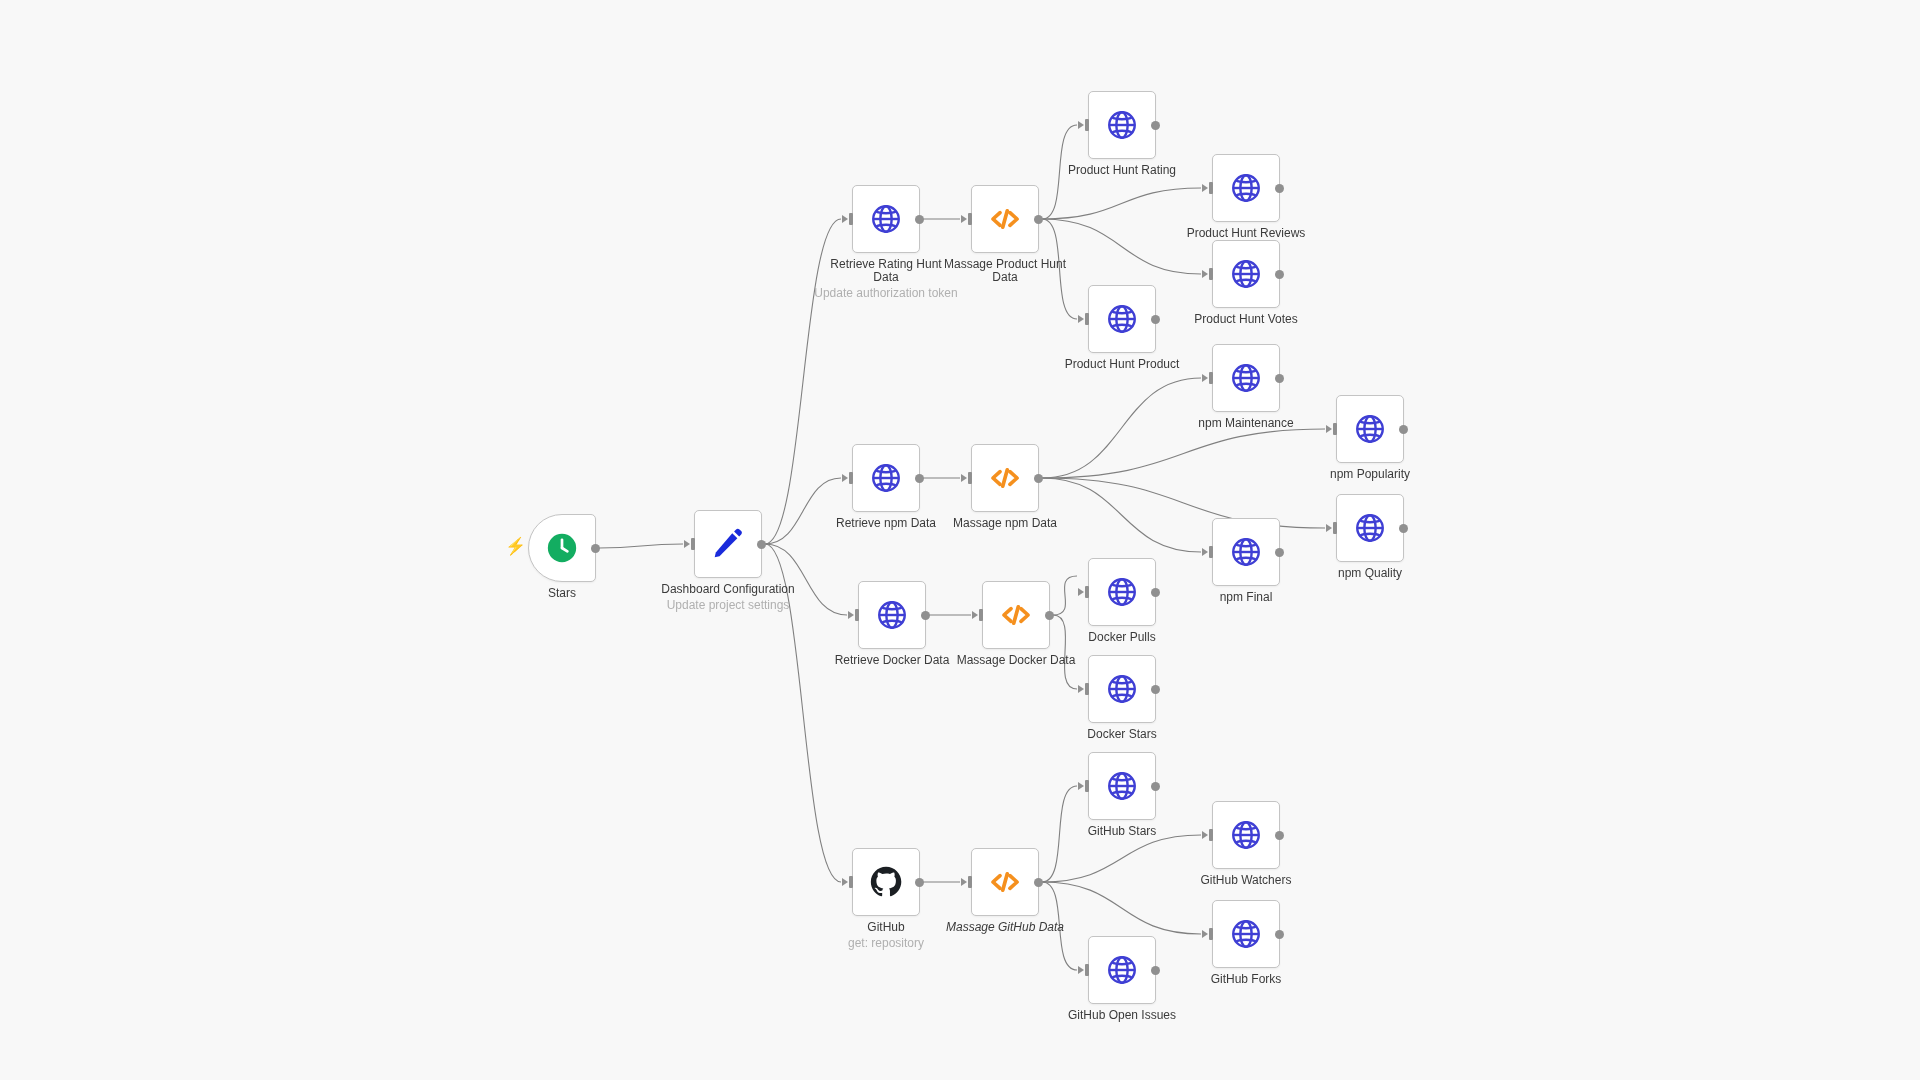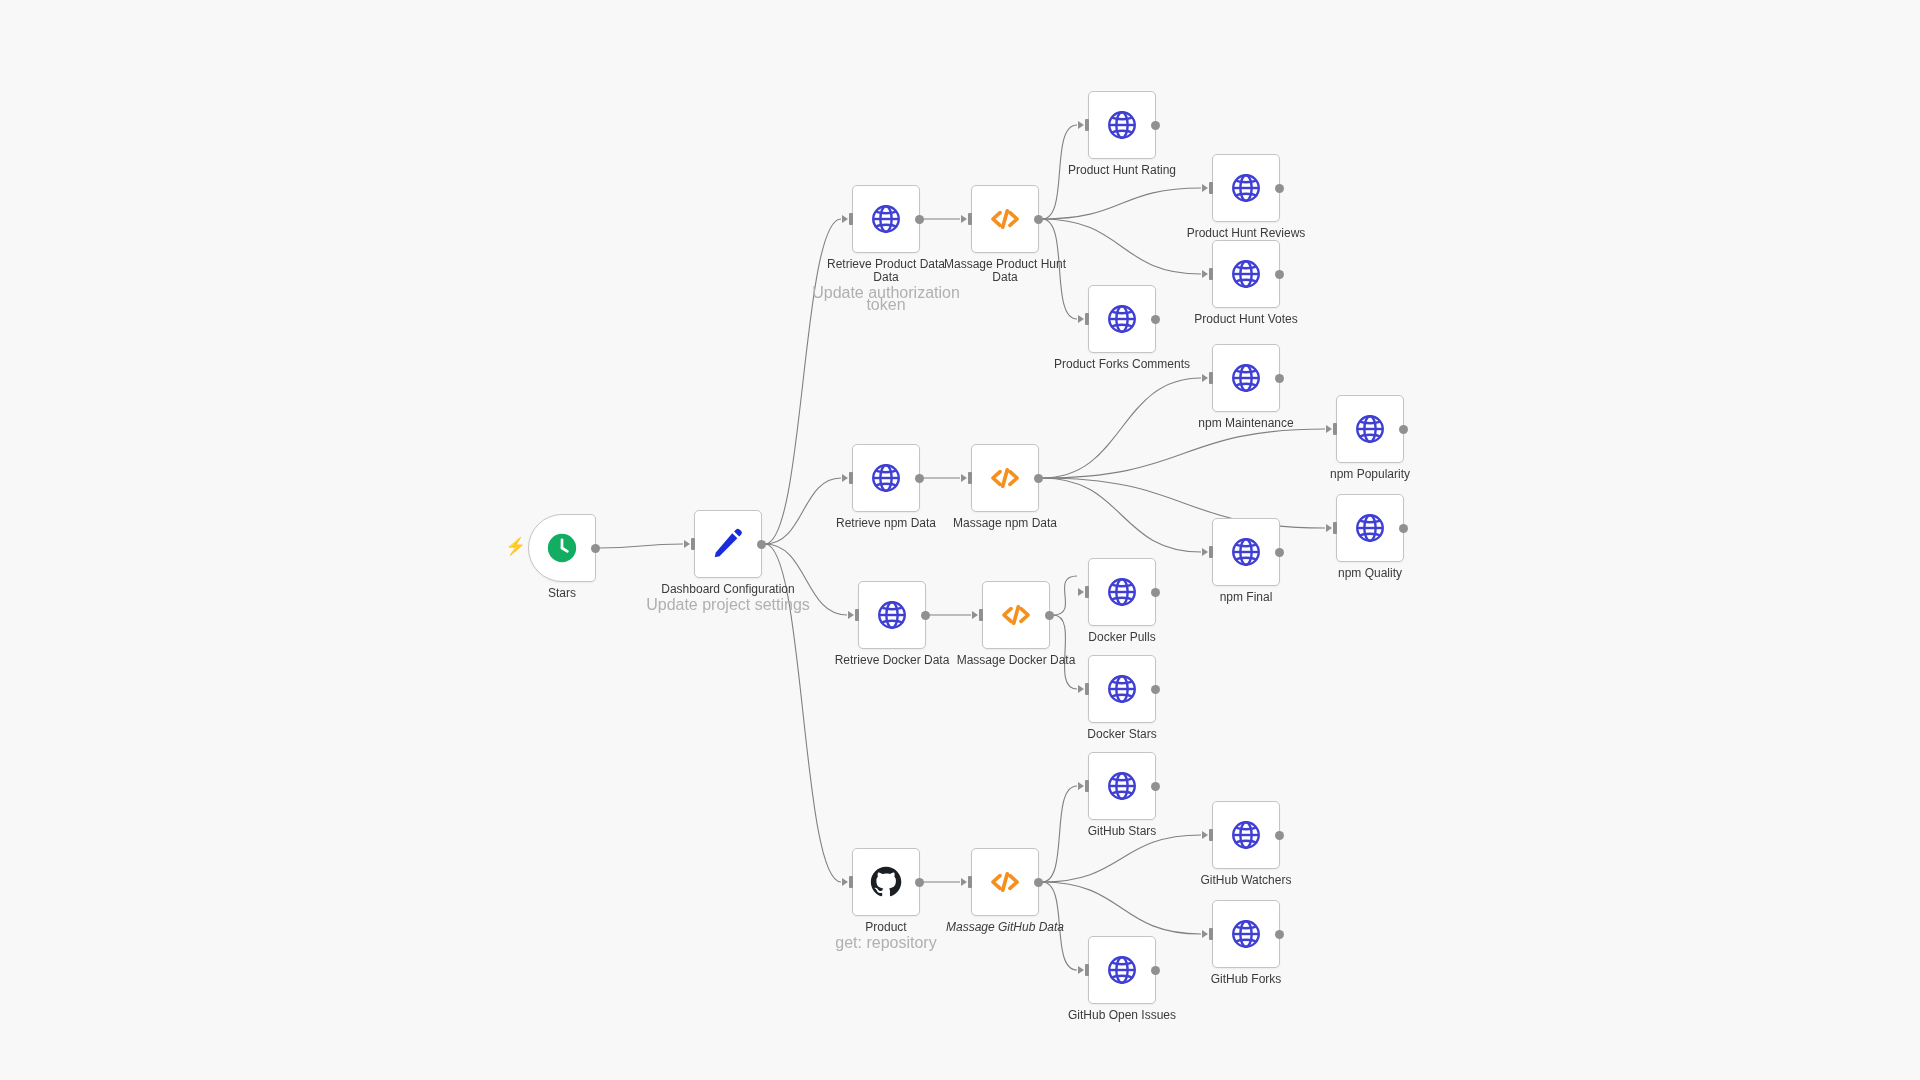--- a/index.html
+++ b/index.html
@@ -58,21 +58,21 @@
     color: #3b3b3b;
     white-space: pre-line;
     pointer-events: none;
   }
   .node-sublabel {
     position: absolute;
     left: 50%;
     transform: translateX(-50%);
     width: 180px;
     text-align: center;
-    font-size: 16px;
+    font-size: 12px;
     line-height: 12px;
     color: #b0b0b0;
     pointer-events: none;
   }
   .node-sublabel.one-line { top: 88px; }
   .node-sublabel.two-line { top: 101px; }
 
   .port {
     position: absolute;
     width: 9px;
@@ -173,21 +173,21 @@
           <circle cx="12" cy="12" r="9"></circle>
           <ellipse cx="12" cy="12" rx="4" ry="9"></ellipse>
           <line x1="3" y1="12" x2="21" y2="12"></line>
           <path d="M4.8 6.6 C7.5 8.4, 16.5 8.4, 19.2 6.6"></path>
           <path d="M4.8 17.4 C7.5 15.6, 16.5 15.6, 19.2 17.4"></path>
         </svg>
       </span>
       <span class="inarrow"></span>
       <span class="inport"></span>
       <span class="port out"></span>
-      <div class="node-label">Retrieve Product Data
+      <div class="node-label">Retrieve Rating Hunt
 Data</div>
       <div class="node-sublabel two-line">Update authorization token</div>
     </div>
     <div class="node" style="left: 971px; top: 185px;">
       <span>
         <svg class="node-icon" viewBox="0 0 24 24" fill="none" stroke="#f5901e" stroke-width="2.6" stroke-linecap="round" stroke-linejoin="round">
           <polyline points="8.5,7.5 3.5,12 8.5,16.5"></polyline>
           <polyline points="15.5,7.5 20.5,12 15.5,16.5"></polyline>
           <line x1="13.6" y1="6.2" x2="10.4" y2="17.8"></line>
         </svg>
@@ -249,21 +249,21 @@
           <circle cx="12" cy="12" r="9"></circle>
           <ellipse cx="12" cy="12" rx="4" ry="9"></ellipse>
           <line x1="3" y1="12" x2="21" y2="12"></line>
           <path d="M4.8 6.6 C7.5 8.4, 16.5 8.4, 19.2 6.6"></path>
           <path d="M4.8 17.4 C7.5 15.6, 16.5 15.6, 19.2 17.4"></path>
         </svg>
       </span>
       <span class="inarrow"></span>
       <span class="inport"></span>
       <span class="port out"></span>
-      <div class="node-label">Product Forks Comments</div>
+      <div class="node-label">Product Hunt Product</div>
     </div>
     <div class="node" style="left: 852px; top: 444px;">
       <span>
         <svg class="node-icon" viewBox="0 0 24 24" fill="none" stroke="#3f3fd4" stroke-width="1.7">
           <circle cx="12" cy="12" r="9"></circle>
           <ellipse cx="12" cy="12" rx="4" ry="9"></ellipse>
           <line x1="3" y1="12" x2="21" y2="12"></line>
           <path d="M4.8 6.6 C7.5 8.4, 16.5 8.4, 19.2 6.6"></path>
           <path d="M4.8 17.4 C7.5 15.6, 16.5 15.6, 19.2 17.4"></path>
         </svg>
@@ -406,21 +406,21 @@
     </div>
     <div class="node" style="left: 852px; top: 848px;">
       <span>
         <svg class="node-icon" viewBox="0 0 24 24" fill="#1b1f23">
           <path d="M12 1.3C6.1 1.3 1.3 6.1 1.3 12c0 4.7 3.1 8.7 7.3 10.1.5.1.7-.2.7-.5v-1.9c-3 .6-3.6-1.4-3.6-1.4-.5-1.2-1.2-1.6-1.2-1.6-1-.7.1-.7.1-.7 1.1.1 1.6 1.1 1.6 1.1 1 1.7 2.6 1.2 3.2.9.1-.7.4-1.2.7-1.5-2.4-.3-4.9-1.2-4.9-5.4 0-1.2.4-2.1 1.1-2.9-.1-.3-.5-1.4.1-2.9 0 0 .9-.3 3 1.1.9-.2 1.8-.4 2.7-.4.9 0 1.8.1 2.7.4 2.1-1.4 3-1.1 3-1.1.6 1.5.2 2.6.1 2.9.7.8 1.1 1.7 1.1 2.9 0 4.2-2.5 5.1-4.9 5.4.4.3.7 1 .7 2v3c0 .3.2.6.7.5 4.2-1.4 7.3-5.4 7.3-10.1 0-5.9-4.8-10.7-10.7-10.7z"></path>
         </svg>
       </span>
       <span class="inarrow"></span>
       <span class="inport"></span>
       <span class="port out"></span>
-      <div class="node-label">Product</div>
+      <div class="node-label">GitHub</div>
       <div class="node-sublabel one-line">get: repository</div>
     </div>
     <div class="node" style="left: 971px; top: 848px; font-style: italic;">
       <span>
         <svg class="node-icon" viewBox="0 0 24 24" fill="none" stroke="#f5901e" stroke-width="2.6" stroke-linecap="round" stroke-linejoin="round">
           <polyline points="8.5,7.5 3.5,12 8.5,16.5"></polyline>
           <polyline points="15.5,7.5 20.5,12 15.5,16.5"></polyline>
           <line x1="13.6" y1="6.2" x2="10.4" y2="17.8"></line>
         </svg>
       </span>

